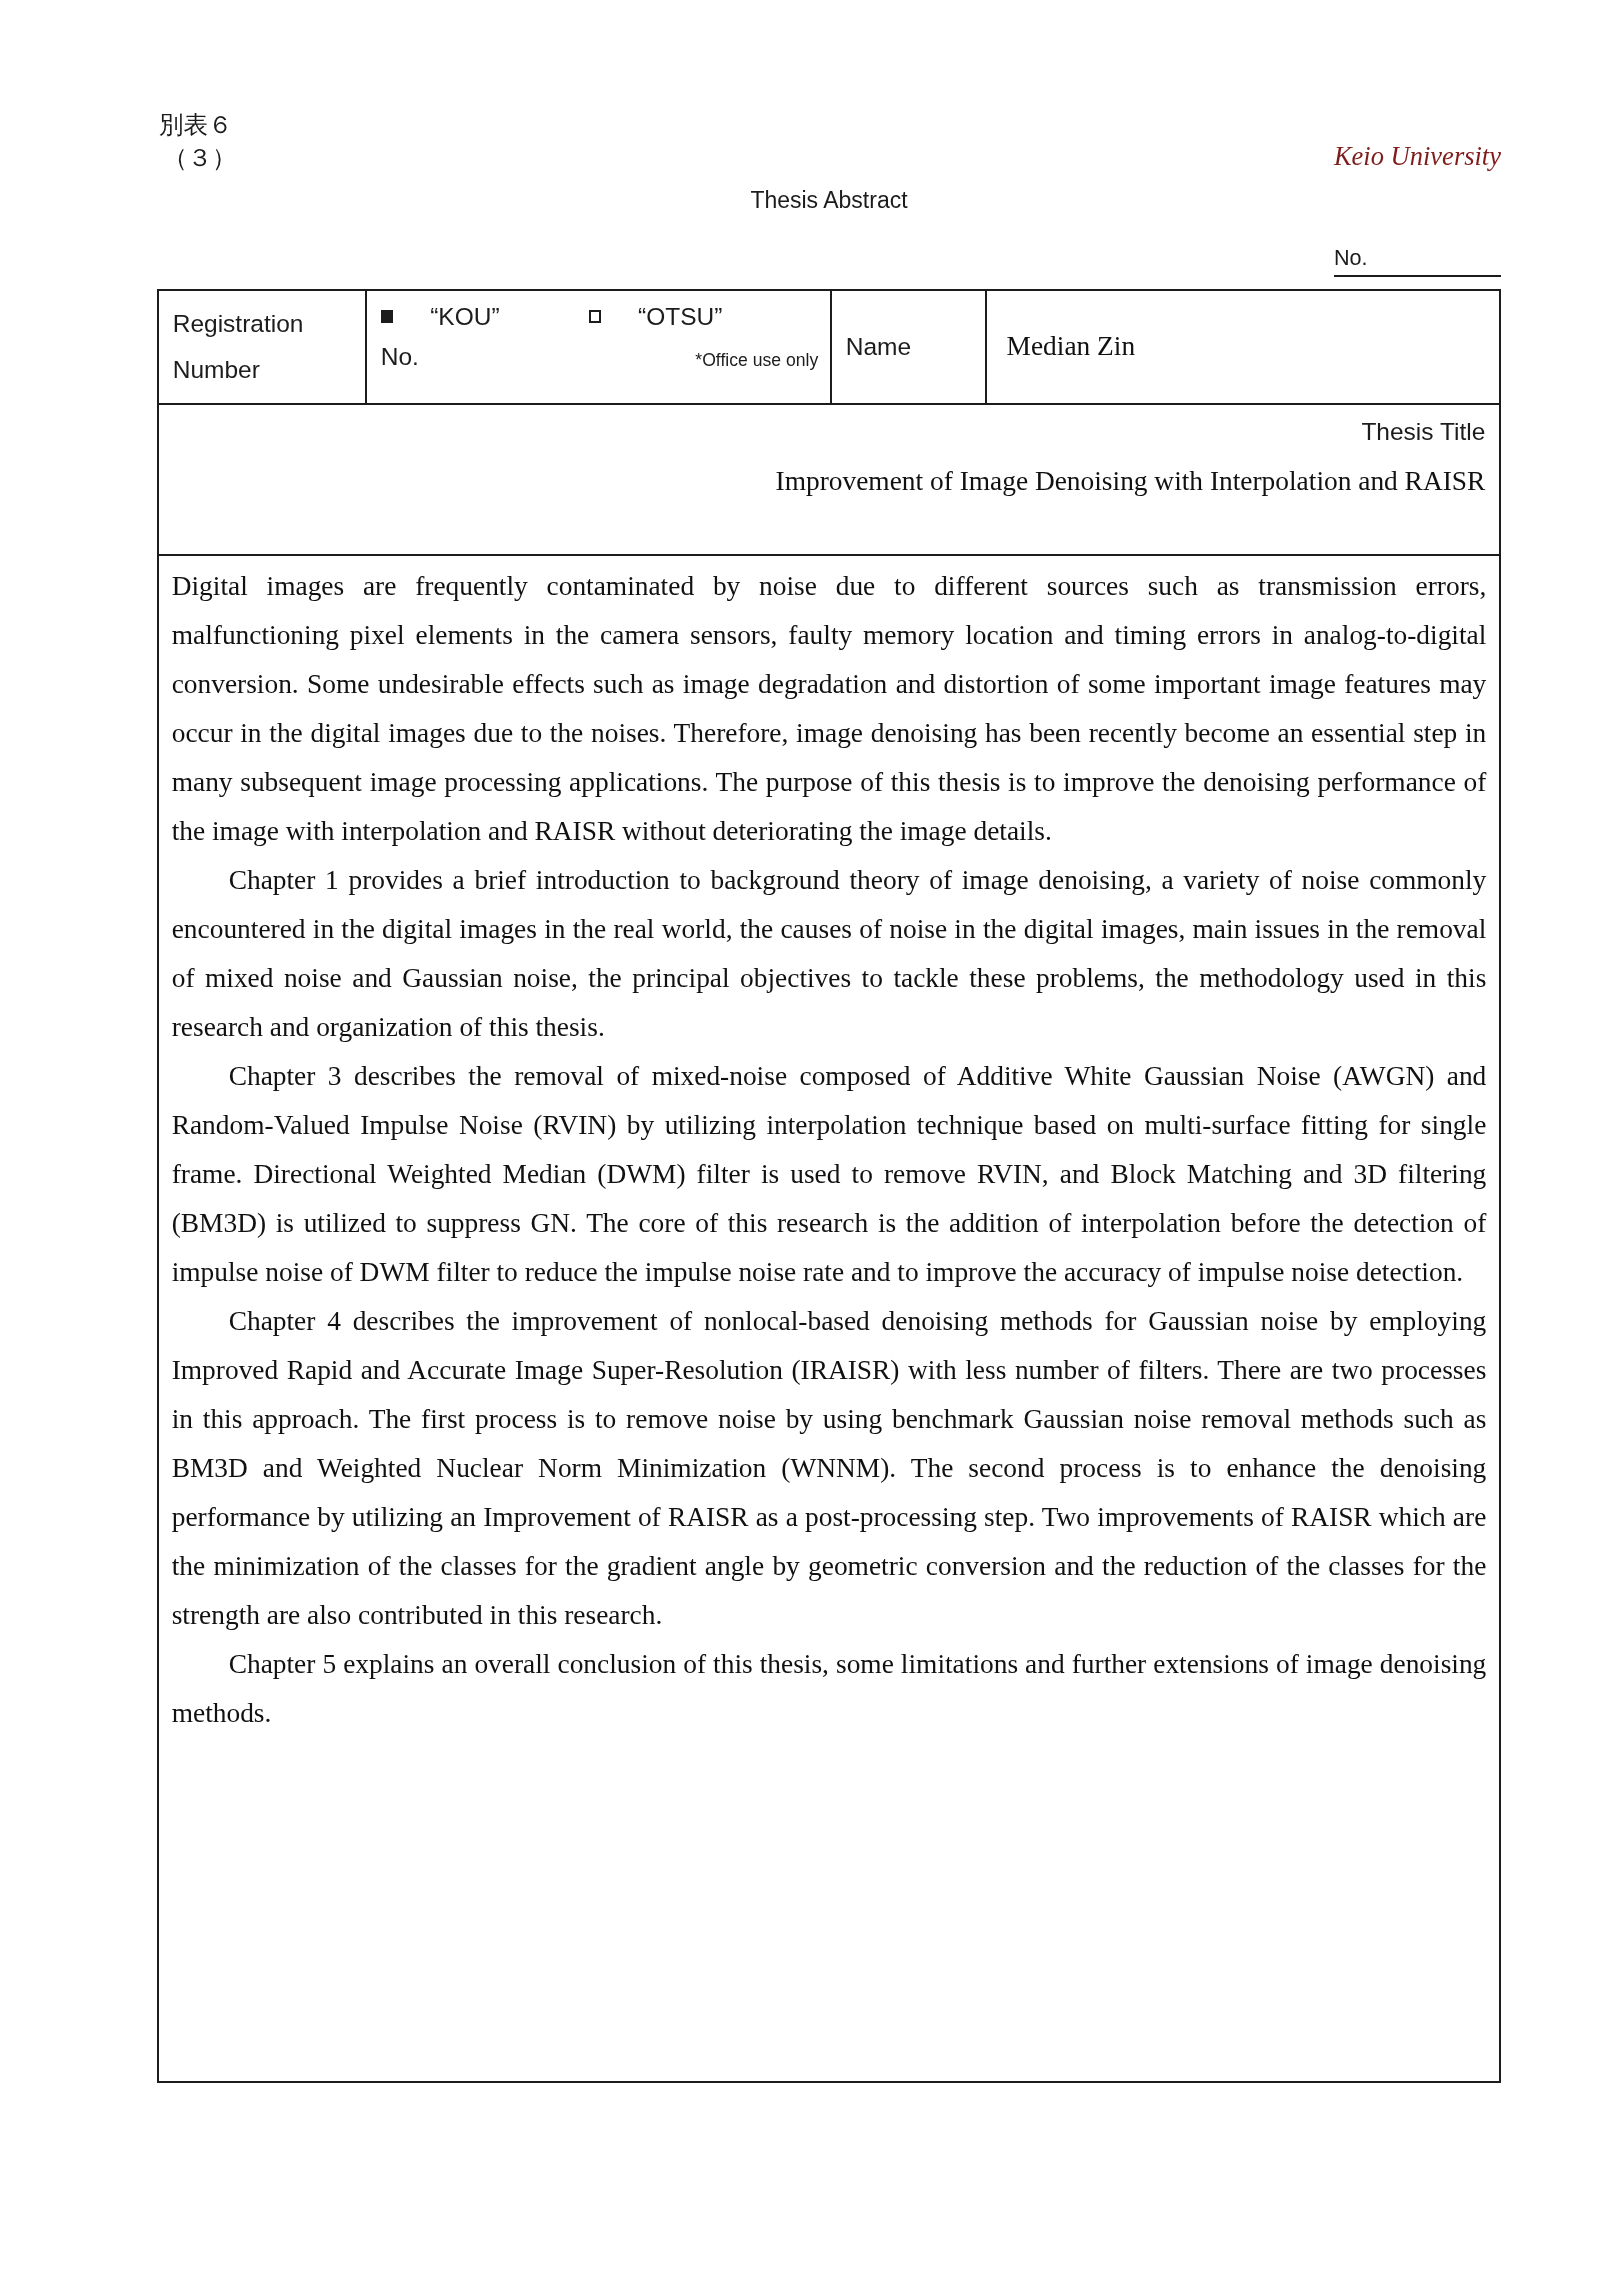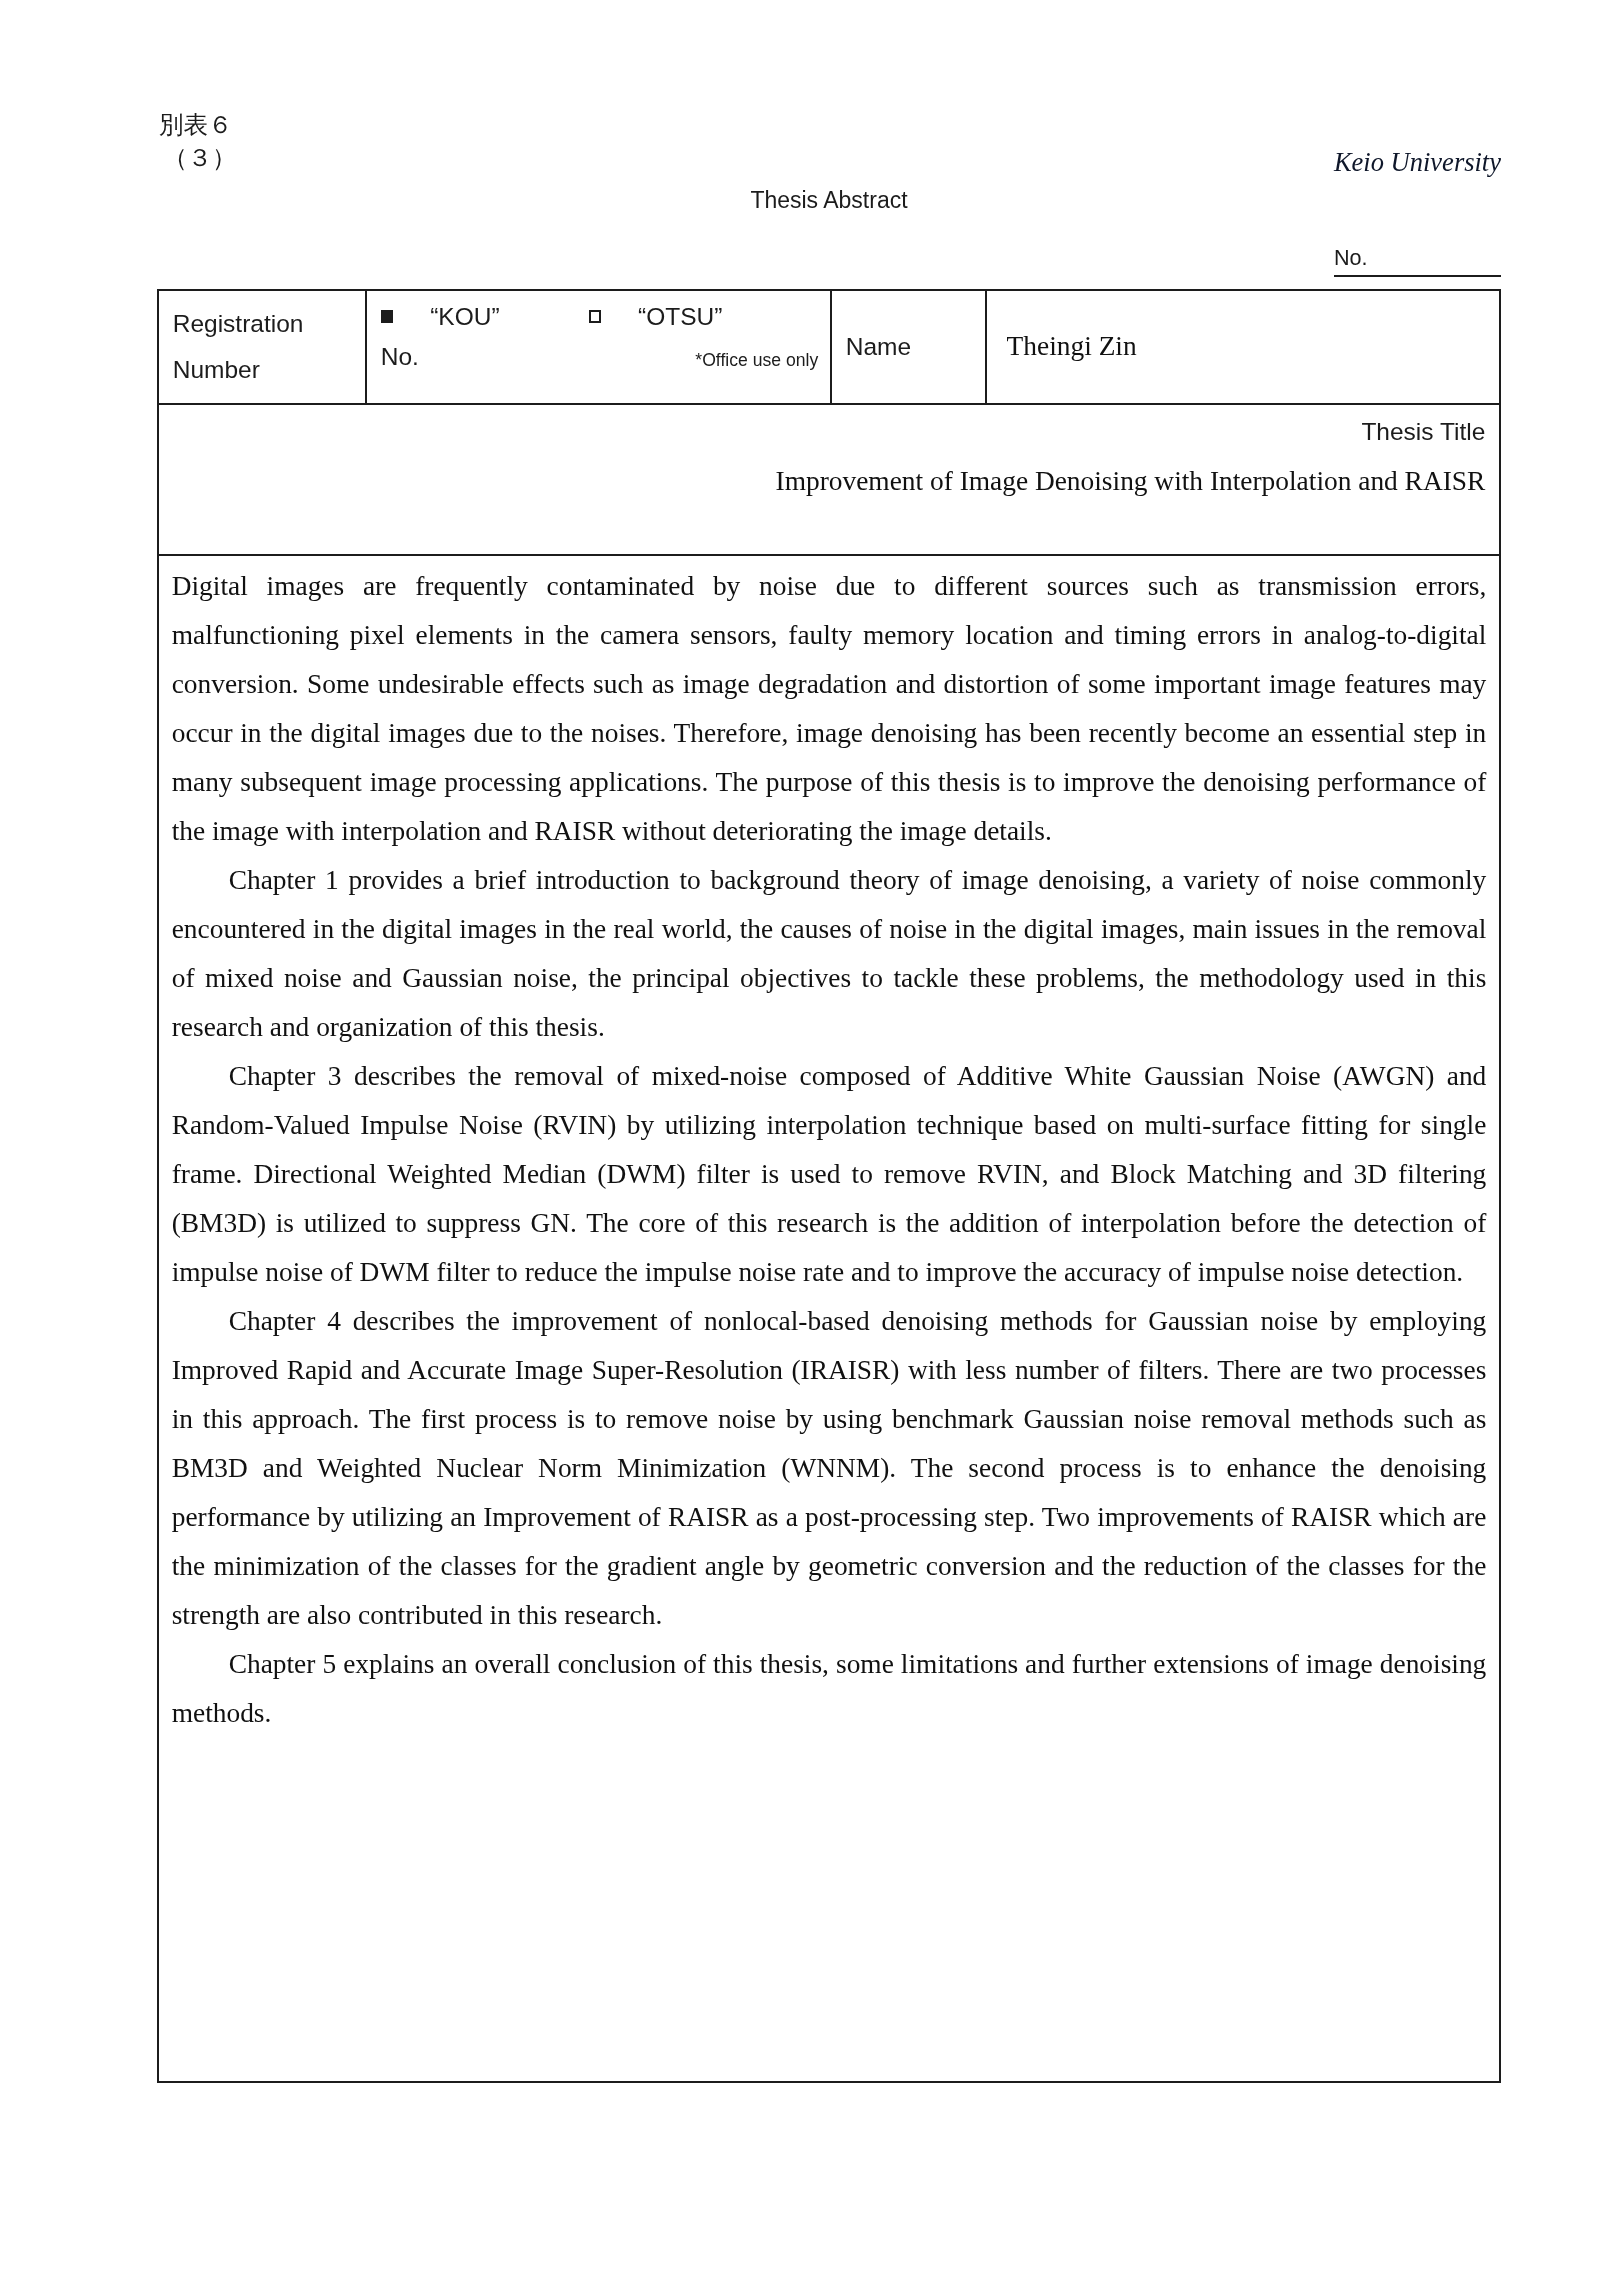--- a/index.html
+++ b/index.html
@@ -16,23 +16,23 @@
   
   .form-code {
     position:absolute; left:159px; top:108px;
     font-family:"Liberation Sans", sans-serif;
     font-size:24.5px; line-height:33px; color:#1c1c1c;
   }
   .form-code .line2 { padding-left:3.9px; }
 
   
   .university {
-    position:absolute; top:147px; right:120px;
+    position:absolute; top:141px; right:120px;
     font-family:"Liberation Serif", serif;
-    font-style:italic; font-size:26.5px; color:#0f172a;
+    font-style:italic; font-size:26.5px; color:#7f1d1d;
   }
 
   
   .doc-title {
     position:absolute; top:187px; left:157px; width:1344px;
     text-align:center;
     font-family:"Liberation Sans", sans-serif;
     font-size:23px; font-weight:400; color:#1c1c1c;
   }
 
@@ -150,21 +150,21 @@
         </div>
         <div class="no-office-line">
           <span>No.</span>
           <span class="office-note">*Office use only</span>
         </div>
       </td>
       <td class="cell-name-label">
         <span>Name</span>
       </td>
       <td class="cell-name-value">
-        <span>Theingi Zin</span>
+        <span>Median Zin</span>
       </td>
     </tr>
     <tr class="row-title">
       <td colspan="4" class="cell-title">
         <div class="title-label">Thesis Title</div>
         <div class="title-value">Improvement of Image Denoising with Interpolation and RAISR</div>
       </td>
     </tr>
   </tbody>
     </table>

